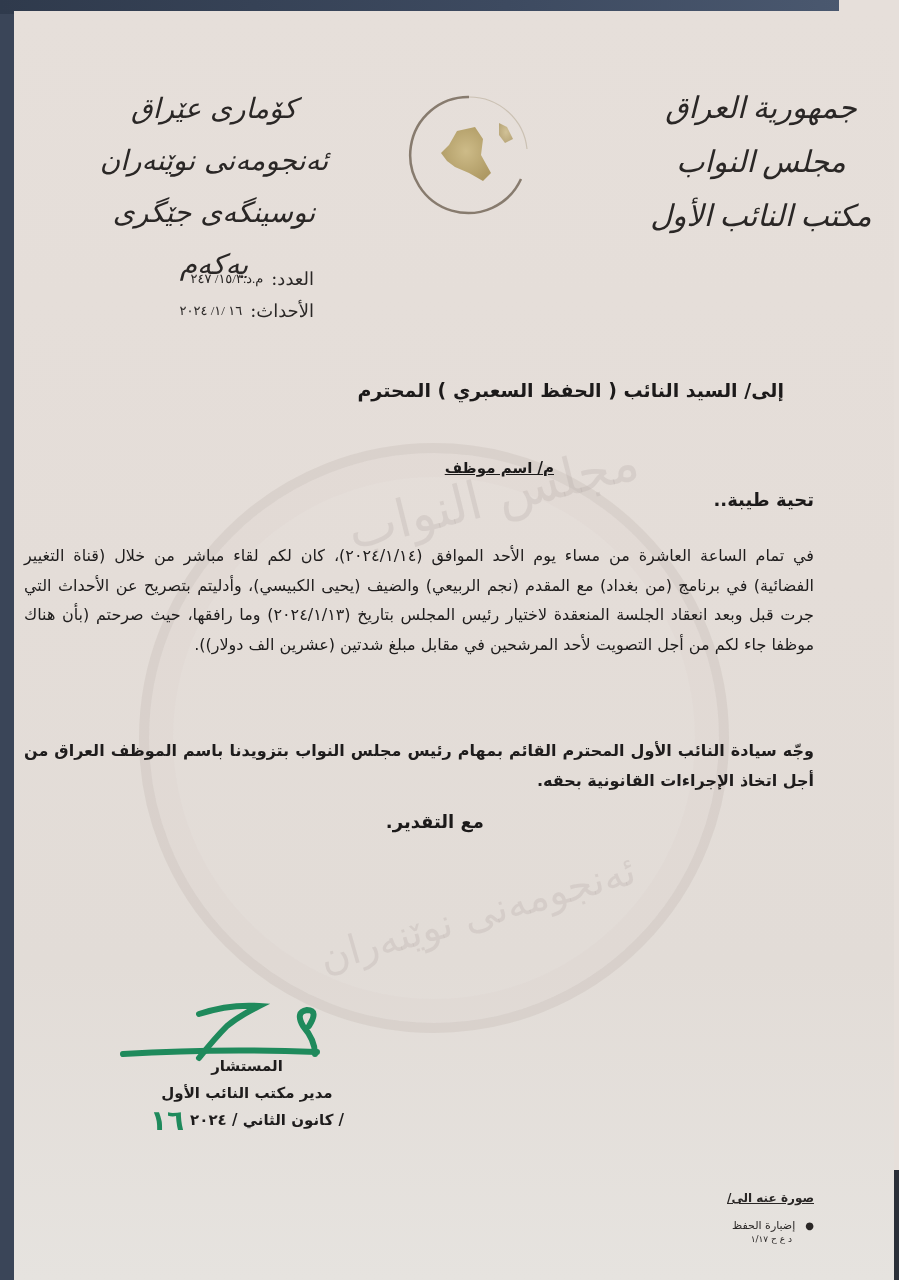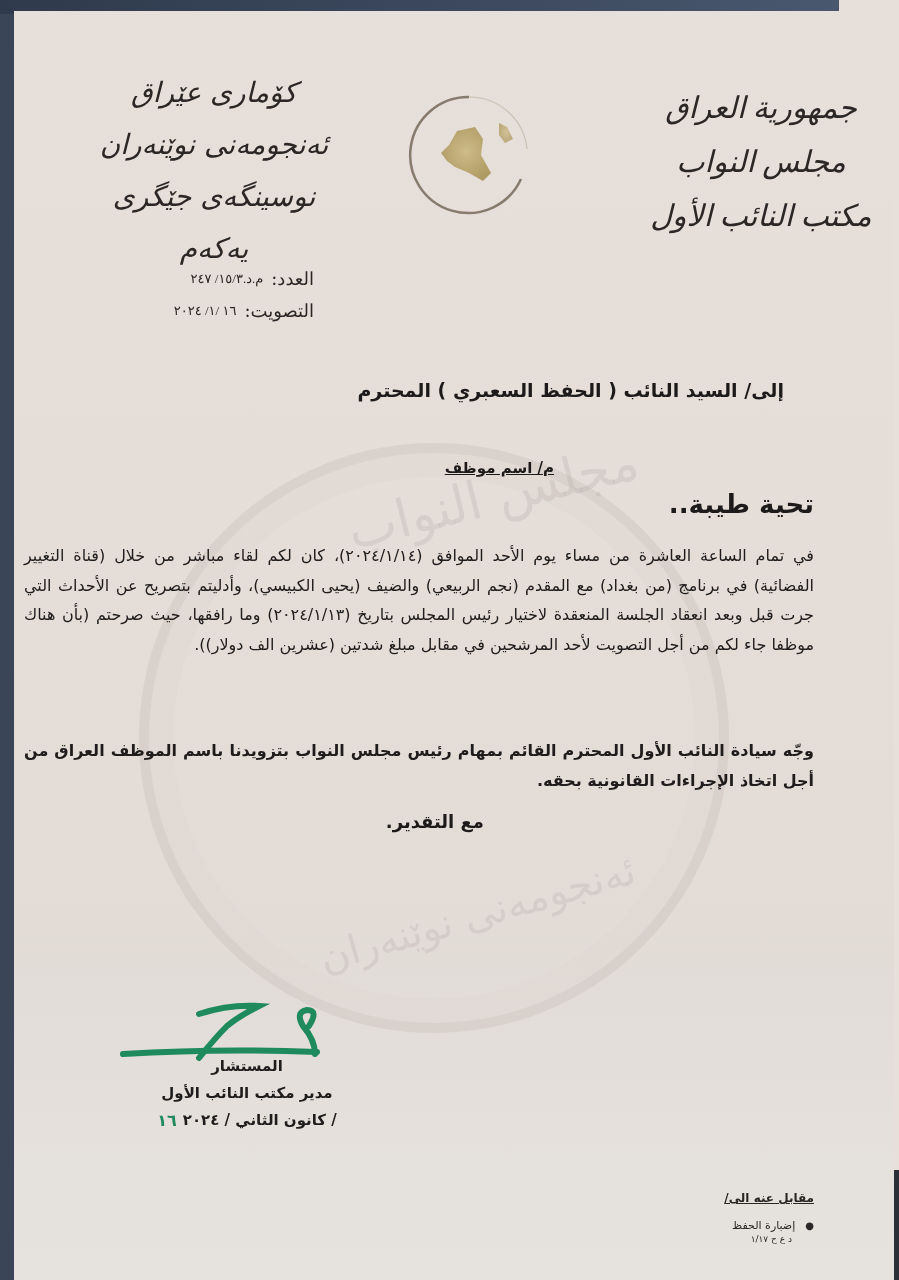--- a/index.html
+++ b/index.html
@@ -86,21 +86,21 @@
       font-family: Liberation Serif, serif;
       font-size: 30px;
       line-height: 54px;
       color: #2a2726;
       font-style: italic;
     }
     
     .header-ku {
       position: absolute;
       left: 80px;
-      top: 56px;
+      top: 72px;
       width: 240px;
       text-align: center;
       font-family: "DejaVu Serif", serif;
       font-size: 28px;
       line-height: 52px;
       color: #2a2726;
       font-style: italic;
     }
     
     .emblem {
@@ -152,21 +152,21 @@
       font-weight: bold;
       font-size: 15px;
       text-decoration: underline;
       white-space: nowrap;
     }
     .greeting {
       position: absolute;
       right: 80px;
       top: 478px;
       font-weight: bold;
-      font-size: 26px;
+      font-size: 18px;
       white-space: nowrap;
     }
     .body-para {
       position: absolute;
       right: 80px;
       top: 530px;
       width: 790px;
       font-size: 16px;
       line-height: 29.5px;
       font-weight: normal;
@@ -217,21 +217,21 @@
     .sig-date {
       display: flex;
       direction: rtl;
       justify-content: center;
       align-items: center;
       gap: 6px;
       white-space: nowrap;
     }
     .sig-day {
       color: #1f8a5c;
-      font-size: 16px;
+      font-size: 28px;
       font-weight: bold;
       font-family: "DejaVu Sans", sans-serif;
     }
     
     .cc-block {
       position: absolute;
       right: 80px;
       top: 1180px;
       width: 140px;
       font-size: 11px;
@@ -296,21 +296,21 @@
     <div>ئەنجومەنی نوێنەران</div>
     <div>نوسینگەی جێگری یەکەم</div>
   </div>
 
   <div class="ref-block">
     <div class="ref-row">
       <span class="ref-label">العدد:</span>
       <span class="ref-value">م.د.١٥/٣/ ٢٤٧</span>
     </div>
     <div class="ref-row">
-      <span class="ref-label">التصويت:</span>
+      <span class="ref-label">الأحداث:</span>
       <span class="ref-value">١٦ /١/ ٢٠٢٤</span>
     </div>
   </div>
 
   <div class="recipient">إلى/ السيد النائب ( الحفظ السعبري ) المحترم</div>
   <div class="subject">م/ اسم موظف</div>
   <div class="greeting">تحية طيبة..</div>
   <div class="body-para">في تمام الساعة العاشرة من مساء يوم الأحد الموافق (٢٠٢٤/١/١٤)، كان لكم لقاء مباشر من خلال (قناة التغيير الفضائية) في برنامج (من بغداد) مع المقدم (نجم الربيعي) والضيف (يحيى الكبيسي)، وأدليتم بتصريح عن الأحداث التي جرت قبل وبعد انعقاد الجلسة المنعقدة لاختيار رئيس المجلس بتاريخ (٢٠٢٤/١/١٣) وما رافقها، حيث صرحتم (بأن هناك موظفا جاء لكم من أجل التصويت لأحد المرشحين في مقابل مبلغ شدتين (عشرين الف دولار)).</div>
   <div class="body-para2">وجّه سيادة النائب الأول المحترم القائم بمهام رئيس مجلس النواب بتزويدنا باسم الموظف العراق من أجل اتخاذ الإجراءات القانونية بحقه.</div>
   <div class="regards">مع التقدير.</div>
@@ -325,21 +325,21 @@
   <div class="sig-block">
     <div>المستشار</div>
     <div>مدير مكتب النائب الأول</div>
     <div class="sig-date">
       <span>/ كانون الثاني / ٢٠٢٤</span>
       <span class="sig-day">١٦</span>
     </div>
   </div>
 
   <div class="cc-block">
-    <div class="cc-title">مقابل عنه الى/</div>
+    <div class="cc-title">صورة عنه الى/</div>
     <div class="cc-item">
       <span class="cc-bullet">●</span>
       <span>إضبارة الحفظ</span>
     </div>
     <div class="cc-code">د ع ح ١/١٧</div>
   </div>
 
 </div>
 
 </body></html>

